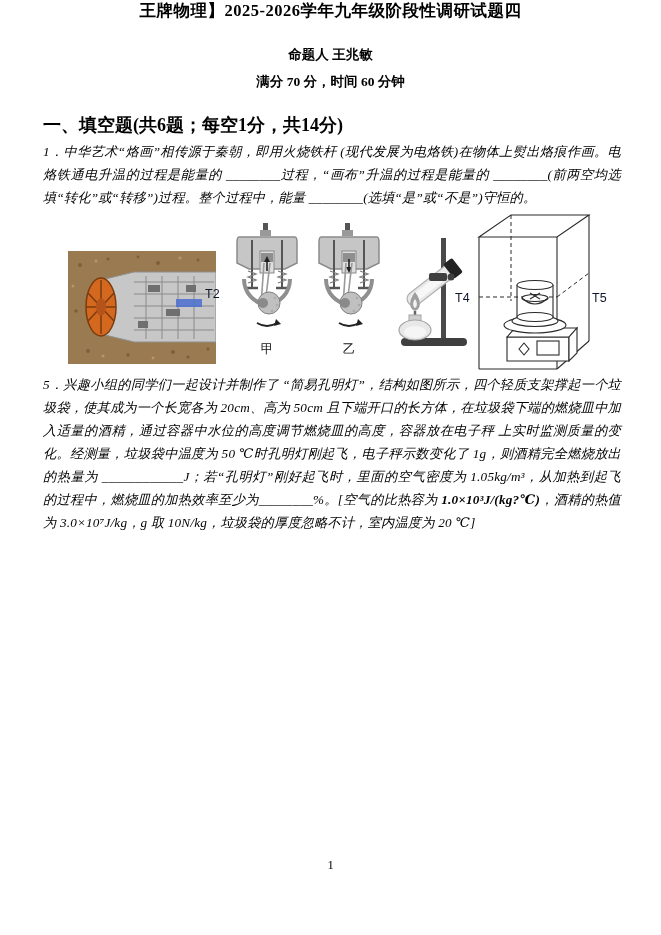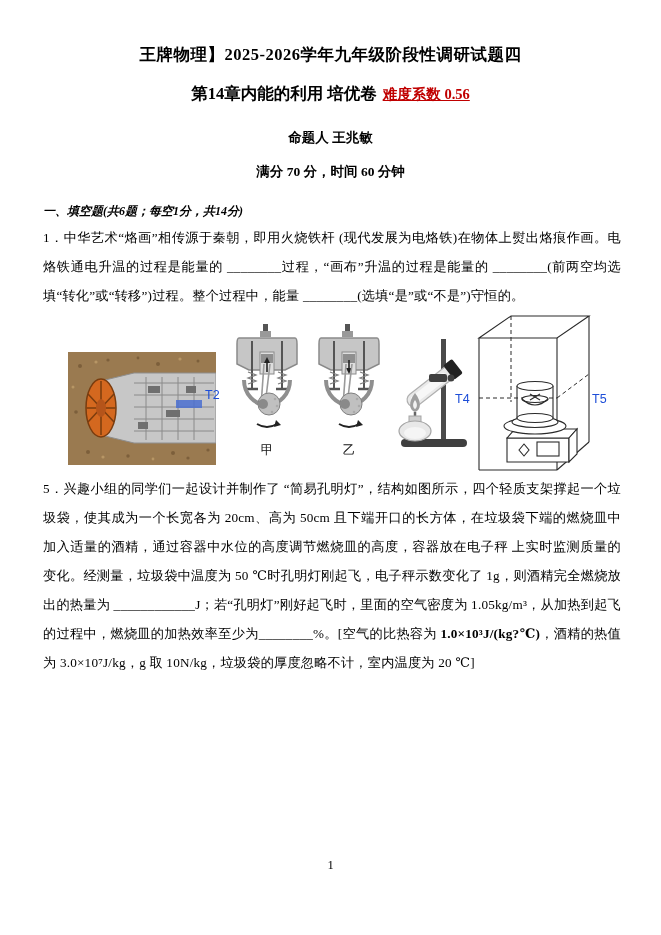--- a/index.html
+++ b/index.html
@@ -4,66 +4,64 @@
 <style>
   * { box-sizing: border-box; margin: 0; padding: 0; }
   html, body { background: #ffffff; }
   body {
     width: 661px; height: 935px;
     position: relative;
     font-family: "Liberation Serif", "DejaVu Serif", serif;
     color: #000;
     overflow: hidden;
   }
-  .header { padding-top: 44px; text-align: center; }
+  .header { text-align: center; }
   .title1 { font-size: 16.5px; font-weight: bold; letter-spacing: .5px; }
   .title2 { font-size: 16.5px; font-weight: bold; margin-top: 17px; }
   .difficulty {
     color: #c00000;
     font-weight: bold;
     text-decoration: underline;
     margin-left: 6px;
     font-size: 14.5px;
   }
   .author { font-size: 13.5px; font-weight: bold; margin-top: 24px; }
-  .scoreline { font-size: 13.5px; font-weight: bold; margin-top: 16px; }
+  .scoreline { font-size: 13.5px; font-weight: bold; margin-top: 9px; }
 
   .content { margin: 22px 40px 0 43px; }
-  .section-title { font-size: 12px; font-weight: bold; margin-bottom: 3px; font-style: italic; }
+  .section-title { font-size: 18px; font-weight: bold; margin-bottom: 3px; }
   p.question {
     font-size: 13.2px;
-    line-height: 29px;
+    line-height: 23px;
     text-align: justify;
     letter-spacing: .2px;
+    font-style: italic;
   }
   p.question .bnum { font-weight: bold; }
 
   .figure-row { position: relative; height: 164px; width: 578px; }
   .fig { position: absolute; }
   .fig-label {
     font-size: 12.5px; color: #111; display: block; text-align: center;
     font-family: "Liberation Sans", sans-serif;
   }
   .t-label {
-    position: absolute; font-size: 12.5px; color: #1d4ed8;
+    position: absolute; font-size: 12.5px; color: #0f172a;
     font-family: "Liberation Sans", sans-serif; white-space: nowrap;
   }
   .page-number {
     position: absolute; left: 0; top: 858px; width: 661px;
     text-align: center; font-size: 12.5px;
   }
 </style>
 </head>
 <body>
 
 <div class="header">
   <div class="title1">王牌物理】2025-2026学年九年级阶段性调研试题四</div>
-  <div class="title2">
-    <span>第14章内能的利用 培优卷</span><span class="difficulty">难度系数 0.56</span>
-  </div>
   <div class="author">命题人 王兆敏</div>
   <div class="scoreline">满分 70 分，时间 60 分钟</div>
 </div>
 
 <div class="content">
   <div class="section-title">一、填空题(共6题；每空1分，共14分)</div>
 
   <p class="question">1．中华艺术“烙画”相传源于秦朝，即用火烧铁杆 (现代发展为电烙铁)在物体上熨出烙痕作画。电烙铁通电升温的过程是能量的 ________过程，“画布”升温的过程是能量的 ________(前两空均选填“转化”或“转移”)过程。整个过程中，能量 ________(选填“是”或“不是”)守恒的。</p>
 
 

